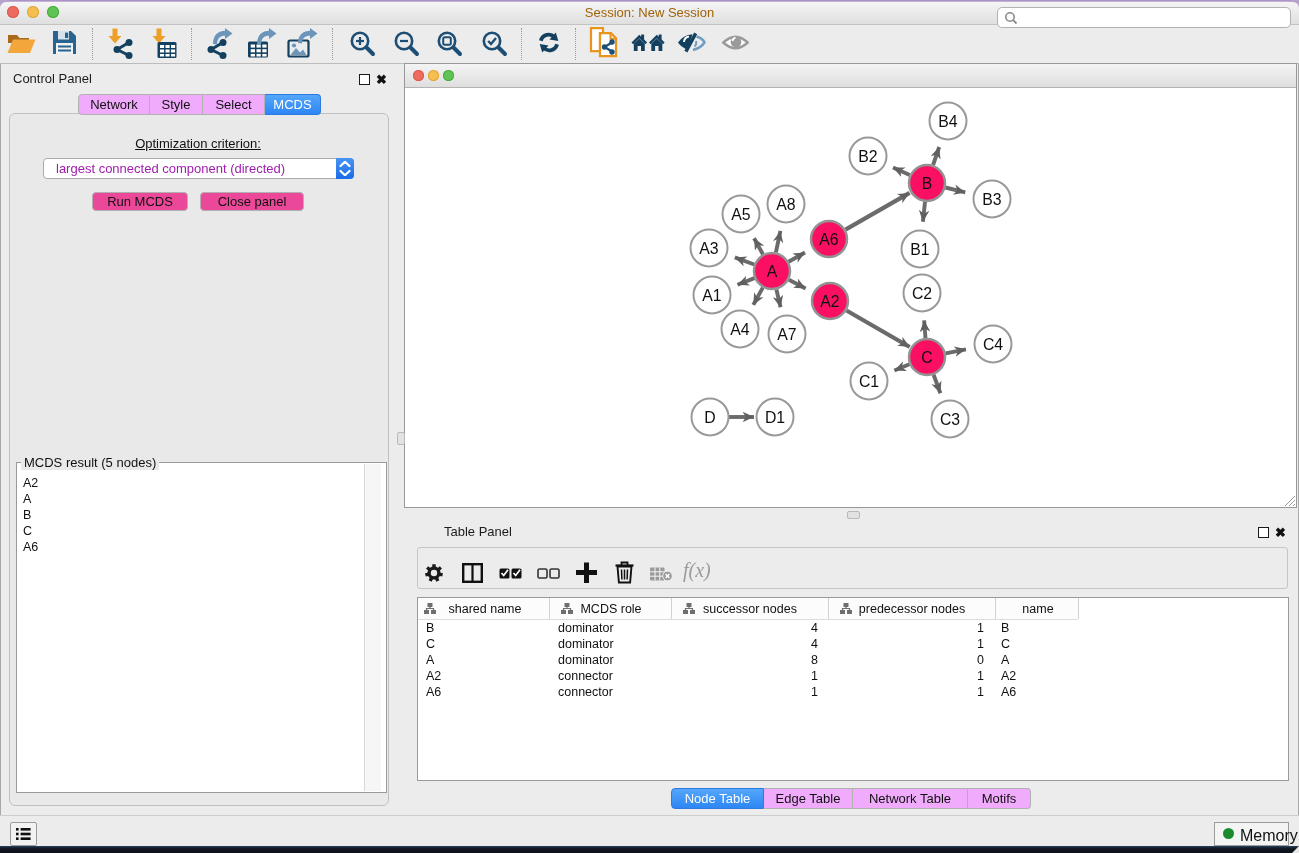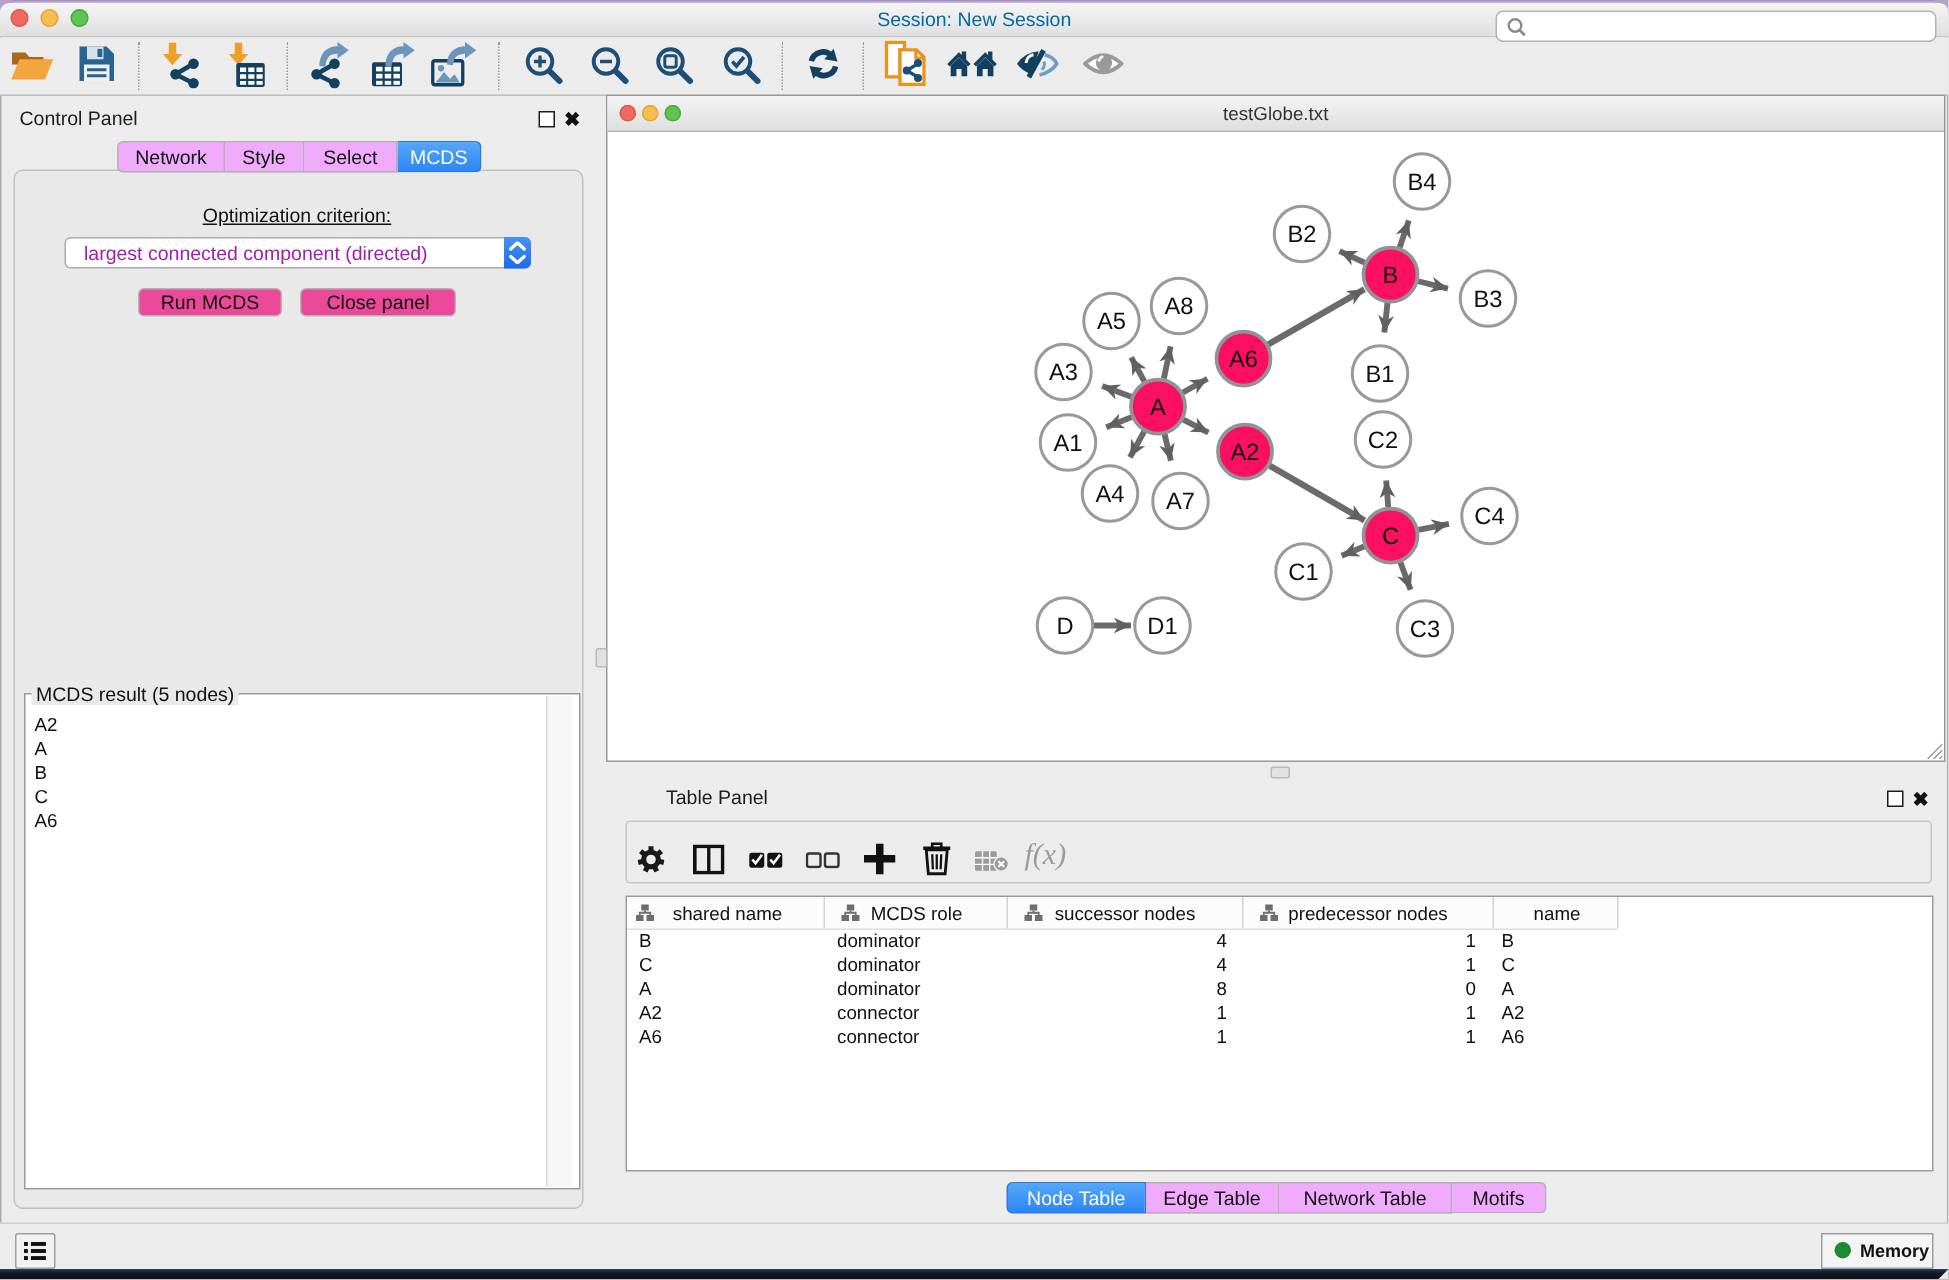--- a/index.html
+++ b/index.html
@@ -4,21 +4,21 @@
 html,body{margin:0;padding:0;}
 body{width:1299px;height:853px;position:relative;overflow:hidden;
  font-family:"Liberation Sans",sans-serif;background:#ececec;}
 .abs{position:absolute;}
 #topstrip{left:0;top:0;width:1299px;height:2px;background:linear-gradient(#9f86bb,#cebfdd);}
 #appwin{left:0;top:2px;width:1299px;height:845px;background:#ececec;border-radius:6px 6px 0 0;
  box-shadow:inset 0 0 0 1px #a9a9a9;}
 #titlebar{left:0;top:2px;width:1299px;height:22px;background:linear-gradient(#f5f5f5,#dfdfdf);
  border-radius:6px 6px 0 0;border-bottom:1px solid #c3c3c3;}
 .tl{width:12px;height:12px;border-radius:50%;top:6px;}
-#apptitle{top:5px;left:0;width:1299px;text-align:center;font-size:13px;color:#0369a1;}
+#apptitle{top:5px;left:0;width:1299px;text-align:center;font-size:13px;color:#a16207;}
 #toolbar{left:0;top:25px;width:1299px;height:38px;background:#ececec;border-bottom:1px solid #bcbcbc;}
 .sep{top:3px;height:32px;width:0;border-left:1px dotted #9a9a9a;}
 .tbi{top:3px;}
 #searchbox{left:997px;top:7px;width:292px;height:19px;background:#fff;border:1px solid #b2b2b2;border-radius:5px;}
 
 #cptitle{left:13px;top:71px;font-size:13px;color:#1c1c1c;}
 .sqicon{width:9px;height:9px;border:1.6px solid #1a1a1a;background:#fff;}
 .xicon{font-size:13px;font-weight:bold;color:#111;line-height:11px;}
 #cpanel{left:9px;top:113px;width:378px;height:691px;background:#e9e9e9;border:1px solid #c0c0c0;border-radius:6px;}
 .tabs{display:flex;}
@@ -242,21 +242,20 @@
 <div class="abs" id="resultbox">
  <div class="abs" id="resultlist">A2<br>A<br>B<br>C<br>A6</div>
  <div class="abs" id="resultscroll"></div>
 </div>
 <div class="abs" id="resultlabel">MCDS result (5 nodes)</div>
 <div class="abs" id="netwin">
  <div class="abs" id="nettitle"></div>
  <div class="abs tl2" style="left:8px;background:#ee6a5f;box-shadow:inset 0 0 0 1px #d75c52;"></div>
  <div class="abs tl2" style="left:23px;background:#f5bf4f;box-shadow:inset 0 0 0 1px #dfa73a;"></div>
  <div class="abs tl2" style="left:38px;background:#5fc454;box-shadow:inset 0 0 0 1px #48ab3d;"></div>
- <div class="abs" id="netname">testGlobe.txt</div>
  <svg class="abs" id="graph" width="891" height="420" viewBox="405 87 891 420">
   <defs>
    <marker id="arr" markerUnits="userSpaceOnUse" markerWidth="14" markerHeight="12" refX="11.5" refY="5.5" orient="auto">
     <path d="M0,0.2 L11.5,5.5 L0,10.8 L3.4,5.5 z" fill="#606060"></path>
    </marker>
   </defs>
   <g stroke="#6b6b6b" stroke-width="3.9" marker-end="url(#arr)">
    <line x1="762.9" y1="253.3" x2="754.1" y2="237.2"></line>
    <line x1="775.9" y1="251.4" x2="780.4" y2="229.9"></line>
    <line x1="754.2" y1="263.5" x2="734.8" y2="256.4"></line>
@@ -453,18 +452,18 @@
         <rect x="0" y="5.7" width="2.6" height="2.6"></rect>
         <rect x="0" y="10.4" width="2.6" height="2.6"></rect>
   <rect x="4.6" y="1" width="10" height="2.6"></rect>
         <rect x="4.6" y="5.7" width="10" height="2.6"></rect>
         <rect x="4.6" y="10.4" width="10" height="2.6"></rect>
       </g>
     </svg>
 </div>
 <div class="abs" id="membtn">
  <div class="abs" style="left:8px;top:5px;width:11px;height:11px;border-radius:50%;background:#1c8b30;"></div>
- <div class="abs" style="left:25px;top:4px;font-size:12px;color:#111;font-weight:bold;">Memory</div>
+ <div class="abs" style="left:25px;top:4px;font-size:16px;color:#111;">Memory</div>
 </div>
 <div class="abs" id="bottomstrip"></div>
 <svg class="abs" style="left:1290px;top:846px" width="9" height="7" viewBox="0 0 9 7">
     <path d="M9,0 L9,7 L2,7 z" fill="#e8e8e8"></path>
   </svg>
 
 </body></html>

